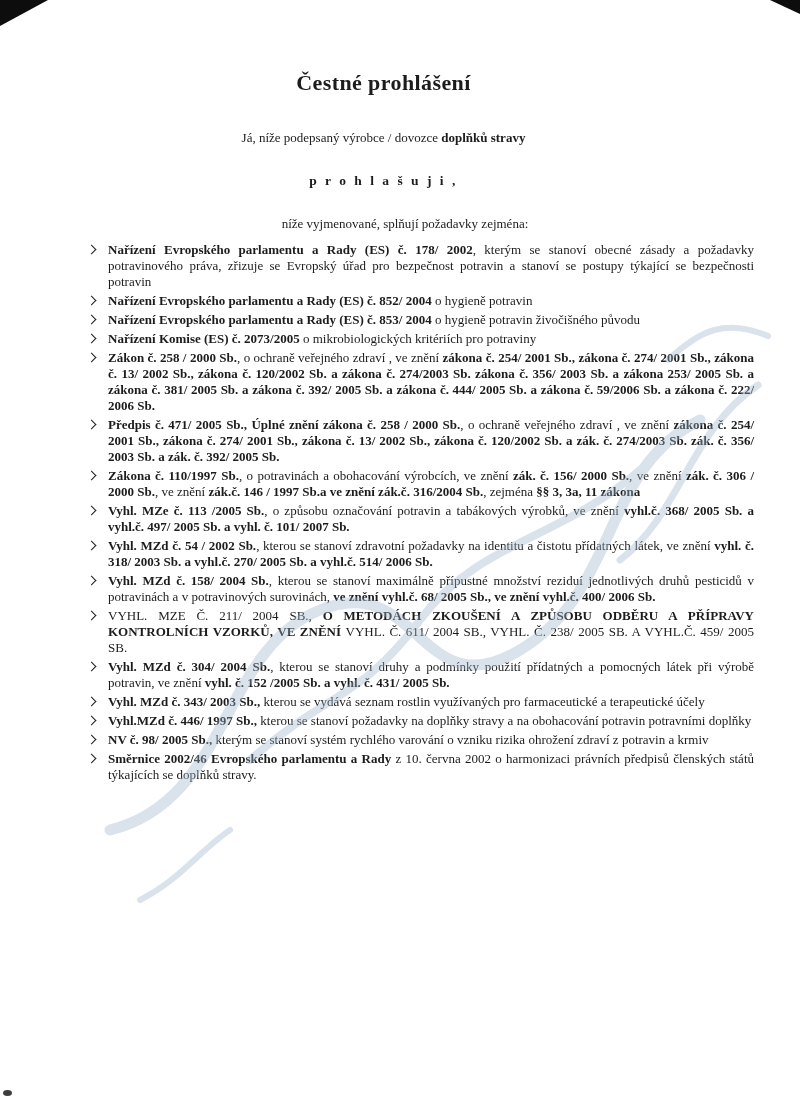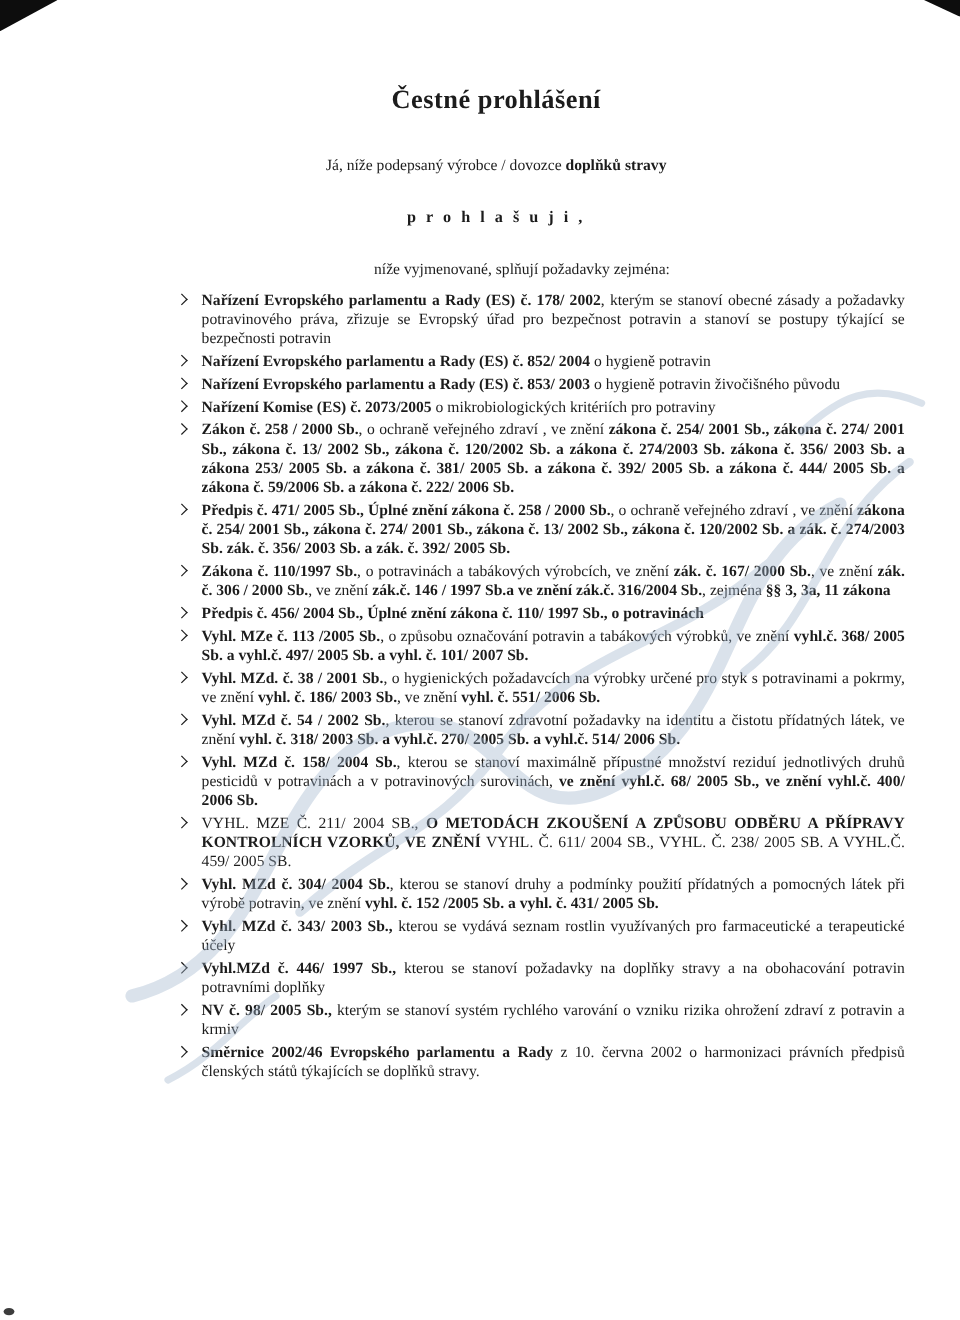--- a/index.html
+++ b/index.html
@@ -7,21 +7,21 @@
   body {
     width:800px; height:1100px; overflow:hidden;
     background:var(--paper);
     font-family:"Liberation Serif","DejaVu Serif",serif;
     color:var(--ink);
     position:relative;
   }
   .page {
     position:relative; z-index:1;
     width:799px; height:1100px; box-sizing:border-box;
-    padding:70px 45px 30px 116px;
+    padding:70px 45px 30px 56px;
   }
   .centerwrap { margin-left:-88px; margin-right:-45px; text-align:center; }
   h1.title {
     font-size:22px; font-weight:bold; margin:0 0 34px; letter-spacing:.4px;
   }
   p { margin:0; }
   .intro  { font-size:13px; margin-bottom:27px; }
   .declare{ font-size:13.5px; font-weight:bold; letter-spacing:2.5px; margin-bottom:27px; }
   .subject{ font-size:13px; margin-bottom:23px; }
   .subject b.subject-bold {
@@ -65,28 +65,26 @@
   <div class="centerwrap">
     <p class="declare">p r o h l a š u j i ,</p>
   </div>
 
 
   <p class="lead">níže vyjmenované, splňují požadavky zejména:</p>
 
   <ul class="regs" id="regulations-list">
       <li><span class="bullet"></span><b>Nařízení Evropského parlamentu a Rady (ES) č. 178/ 2002</b><span>, kterým se stanoví obecné zásady a požadavky potravinového práva, zřizuje se Evropský úřad pro bezpečnost potravin a stanoví se postupy týkající se bezpečnosti potravin</span></li>
       <li><span class="bullet"></span><b>Nařízení Evropského parlamentu a Rady (ES) č. 852/ 2004</b><span> o hygieně potravin</span></li>
-      <li><span class="bullet"></span><b>Nařízení Evropského parlamentu a Rady (ES) č. 853/ 2003</b><span> o hygieně potravin živočišného původu</span></li>
+      <li><span class="bullet"></span><b>Nařízení Evropského parlamentu a Rady (ES) č. 853/ 2004</b><span> o hygieně potravin živočišného původu</span></li>
       <li><span class="bullet"></span><b>Nařízení Komise (ES) č. 2073/2005</b><span> o mikrobiologických kritériích pro potraviny</span></li>
       <li><span class="bullet"></span><b>Zákon č. 258 / 2000 Sb.</b><span>, o ochraně veřejného zdraví , ve znění </span><b>zákona č. 254/ 2001 Sb., zákona č. 274/ 2001 Sb., zákona č. 13/ 2002 Sb., zákona č. 120/2002 Sb. a zákona č. 274/2003 Sb. zákona č. 356/ 2003 Sb. a zákona 253/ 2005 Sb. a zákona č. 381/ 2005 Sb. a zákona č. 392/ 2005 Sb. a zákona č. 444/ 2005 Sb. a zákona č. 59/2006 Sb. a zákona č. 222/ 2006 Sb.</b></li>
       <li><span class="bullet"></span><b>Předpis č. 471/ 2005 Sb., Úplné znění zákona č. 258 / 2000 Sb.</b><span>, o ochraně veřejného zdraví , ve znění </span><b>zákona č. 254/ 2001 Sb., zákona č. 274/ 2001 Sb., zákona č. 13/ 2002 Sb., zákona č. 120/2002 Sb. a zák. č. 274/2003 Sb. zák. č. 356/ 2003 Sb. a zák. č. 392/ 2005 Sb.</b></li>
-      <li><span class="bullet"></span><b>Zákona č. 110/1997 Sb.</b><span>, o potravinách a tabákových výrobcích, ve znění </span><b>zák. č. 167/ 2000 Sb.</b><span>, ve znění </span><b>zák. č. 306 / 2000 Sb.</b><span>, ve znění </span><b>zák.č. 146 / 1997 Sb.a ve znění zák.č. 316/2004 Sb.</b><span>, zejména </span><b>§§ 3, 3a, 11 zákona</b></li>
-      <li><span class="bullet"></span><b>Předpis č. 456/ 2004 Sb., Úplné znění zákona č. 110/ 1997 Sb., o potravinách</b></li>
+      <li><span class="bullet"></span><b>Zákona č. 110/1997 Sb.</b><span>, o potravinách a obohacování výrobcích, ve znění </span><b>zák. č. 156/ 2000 Sb.</b><span>, ve znění </span><b>zák. č. 306 / 2000 Sb.</b><span>, ve znění </span><b>zák.č. 146 / 1997 Sb.a ve znění zák.č. 316/2004 Sb.</b><span>, zejména </span><b>§§ 3, 3a, 11 zákona</b></li>
       <li><span class="bullet"></span><b>Vyhl. MZe č. 113 /2005 Sb.</b><span>, o způsobu označování potravin a tabákových výrobků, ve znění </span><b>vyhl.č. 368/ 2005 Sb. a vyhl.č. 497/ 2005 Sb. a vyhl. č. 101/ 2007 Sb.</b></li>
-      <li><span class="bullet"></span><b>Vyhl. MZd. č. 38 / 2001 Sb.</b><span>, o hygienických požadavcích na výrobky určené pro styk s potravinami a pokrmy, ve znění </span><b>vyhl. č. 186/ 2003 Sb.</b><span>, ve znění </span><b>vyhl. č. 551/ 2006 Sb.</b></li>
       <li><span class="bullet"></span><b>Vyhl. MZd č. 54 / 2002 Sb.</b><span>, kterou se stanoví zdravotní požadavky na identitu a čistotu přídatných látek, ve znění </span><b>vyhl. č. 318/ 2003 Sb. a vyhl.č. 270/ 2005 Sb. a vyhl.č. 514/ 2006 Sb.</b></li>
       <li><span class="bullet"></span><b>Vyhl. MZd č. 158/ 2004 Sb.</b><span>, kterou se stanoví maximálně přípustné množství reziduí jednotlivých druhů pesticidů v potravinách a v potravinových surovinách, </span><b>ve znění vyhl.č. 68/ 2005 Sb., ve znění vyhl.č. 400/ 2006 Sb.</b></li>
       <li><span class="bullet"></span><span>VYHL. MZE Č. 211/ 2004 SB., </span><b>O METODÁCH ZKOUŠENÍ A ZPŮSOBU ODBĚRU A PŘÍPRAVY KONTROLNÍCH VZORKŮ, VE ZNĚNÍ </b><span>VYHL. Č. 611/ 2004 SB., VYHL. Č. 238/ 2005 SB. A VYHL.Č. 459/ 2005 SB.</span></li>
       <li><span class="bullet"></span><b>Vyhl. MZd č. 304/ 2004 Sb.</b><span>, kterou se stanoví druhy a podmínky použití přídatných a pomocných látek při výrobě potravin, ve znění </span><b>vyhl. č. 152 /2005 Sb. a vyhl. č. 431/ 2005 Sb.</b></li>
       <li><span class="bullet"></span><b>Vyhl. MZd č. 343/ 2003 Sb.,</b><span> kterou se vydává seznam rostlin využívaných pro farmaceutické a terapeutické účely</span></li>
       <li><span class="bullet"></span><b>Vyhl.MZd č. 446/ 1997 Sb.,</b><span> kterou se stanoví požadavky na doplňky stravy a na obohacování potravin potravními doplňky</span></li>
       <li><span class="bullet"></span><b>NV č. 98/ 2005 Sb.,</b><span> kterým se stanoví systém rychlého varování o vzniku rizika ohrožení zdraví z potravin a krmiv</span></li>
       <li><span class="bullet"></span><b>Směrnice 2002/46 Evropského parlamentu a Rady</b><span> z 10. června 2002 o harmonizaci právních předpisů členských států týkajících se doplňků stravy.</span></li>
     </ul>
 

